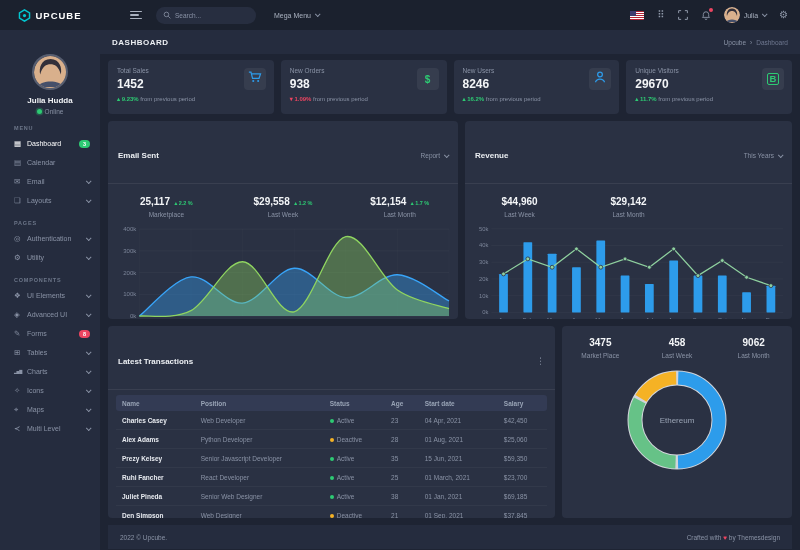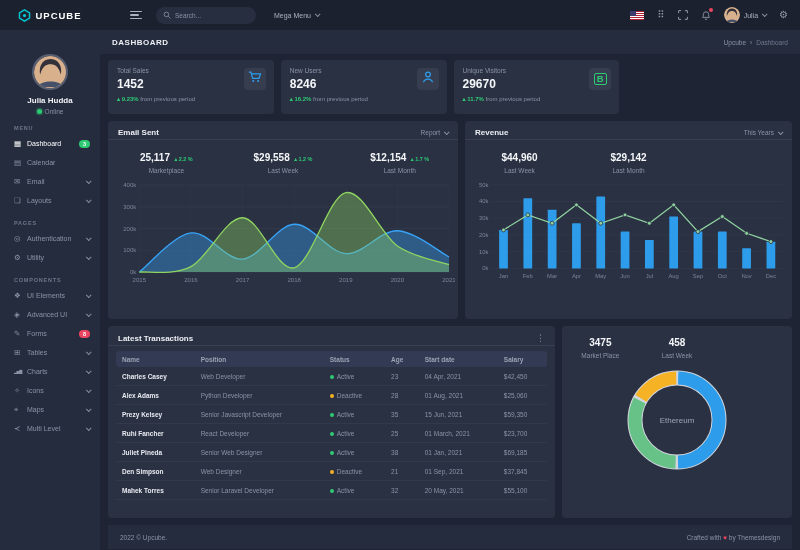--- a/index.html
+++ b/index.html
@@ -56,22 +56,22 @@
   .cards-row { display:grid; grid-template-columns:repeat(4,1fr); gap:7px; }
   .stat-card { background:#2a3143; border-radius:4px; padding:7px 9px; position:relative; height:54px; }
   .stat-label { font-size:6.5px; color:#8a93a6; }
   .stat-value { font-size:12px; font-weight:bold; color:#f3f5f7; margin:3px 0 4px; }
   .stat-delta { font-size:6px; color:#8a93a6; }
   .stat-delta b { font-weight:bold; }
   .icon-box { position:absolute; top:8px; right:8px; width:22px; height:22px; border-radius:4px;
     background:rgba(255,255,255,.06); display:flex; align-items:center; justify-content:center; }
   .charts-row { display:grid; grid-template-columns:347fr 324fr; gap:7px; margin-top:7px; height:198px; }
   .panel { background:#2a3143; border-radius:4px; overflow:hidden; }
-  .card-head { display:flex; align-items:center; justify-content:space-between; padding:7px 10px 2px;
-    border-bottom:1px solid rgba(255,255,255,.07); }
+  .card-head { display:flex; align-items:center; justify-content:space-between; padding:7px 10px 23px;
+    border-bottom:1px solid rgba(255,255,255,.07);margin-top:23px; }
   .card-title { font-size:8px; font-weight:bold; color:#eceff3; }
   .dropdown-link { font-size:6.5px; color:#8a93a6; display:flex; align-items:center; gap:4px; cursor:pointer; }
   .chart-stats { display:grid; grid-template-columns:repeat(3,1fr); text-align:center; padding:7px 0 2px; }
   .cs-value { font-size:10px; font-weight:bold; color:#f3f5f7; }
   .cs-delta { font-size:5.5px; color:#2dca73; font-weight:bold; }
   .cs-label { font-size:6.5px; color:#8a93a6; margin-top:2px; }
   svg.chart { display:block; width:calc(100% - 6px); margin:1px auto 0; }
   .bottom-row { display:grid; grid-template-columns:447fr 230fr; gap:7px; margin-top:7px; height:192px; }
   .kebab { color:#8a93a6; font-size:9px; cursor:pointer; }
   table.tx { width:calc(100% - 16px); margin:5px 8px 0; border-collapse:collapse; }
@@ -252,20 +252,28 @@
           <div class="stat-card">
             <div class="stat-label">Total Sales</div>
             <div class="stat-value">1452</div>
             <div class="stat-delta"><b style="color: rgb(45, 202, 115);">▴ 9.23%</b> from previous period</div>
             <span class="icon-box">
               <span><svg width="14" height="14" viewBox="0 0 16 16">
                   <path d="M1 2.5h2.4l1.8 7h7.4l1.7-5H4.2" fill="none" stroke="#2d9ceb" stroke-width="1.4"></path>
                   <circle cx="6" cy="12.6" r="1.2" fill="#2d9ceb"></circle>
                   <circle cx="11.6" cy="12.6" r="1.2" fill="#2d9ceb"></circle>
                 </svg></span>
+            </span>
+          </div>
+          <div class="stat-card">
+            <div class="stat-label">New Orders</div>
+            <div class="stat-value">938</div>
+            <div class="stat-delta"><b style="color: rgb(236, 69, 97);">▾ 1.09%</b> from previous period</div>
+            <span class="icon-box">
+              <span style="color: rgb(45, 202, 115); font-size: 10px; font-weight: bold;">$</span>
             </span>
           </div>
           <div class="stat-card">
             <div class="stat-label">New Users</div>
             <div class="stat-value">8246</div>
             <div class="stat-delta"><b style="color: rgb(45, 202, 115);">▴ 16.2%</b> from previous period</div>
             <span class="icon-box">
               <span><svg width="14" height="14" viewBox="0 0 16 16">
                   <circle cx="8" cy="5.2" r="2.7" fill="none" stroke="#2d9ceb" stroke-width="1.4"></circle>
                   <path d="M2.8 14a5.4 5 0 0 1 10.4 0" fill="none" stroke="#2d9ceb" stroke-width="1.4"></path>
@@ -467,20 +475,21 @@
                   <td>20 May, 2021</td>
                   <td>$55,100</td>
                 </tr>
               </tbody>
           </table>
         </div>
         <div class="panel">
           <div class="chart-stats" style="padding:6px 0 0;">
               <div><span class="cs-value">3475</span><div class="cs-label">Market Place</div></div>
               <div><span class="cs-value">458</span><div class="cs-label">Last Week</div></div>
+              <div><span class="cs-value">9062</span><div class="cs-label">Last Month</div></div>
             </div>
           <svg class="chart" viewBox="0 0 150 124" style="width:150px;">
               <circle cx="75" cy="60" r="42" fill="none" stroke="#eef1f4" stroke-opacity="0.85" stroke-width="15"></circle>
               <circle cx="75" cy="60" r="42" fill="none" stroke="#2d9ceb" stroke-width="13" stroke-dasharray="129.44689145077132 134.44689145077132" stroke-dashoffset="-1.25" transform="rotate(-90 75 60)"></circle>
               <circle cx="75" cy="60" r="42" fill="none" stroke="#66c287" stroke-width="13" stroke-dasharray="84.58494835750908 179.30883454403357" stroke-dashoffset="-133.19689145077132" transform="rotate(-90 75 60)"></circle>
               <circle cx="75" cy="60" r="42" fill="none" stroke="#f5b225" stroke-width="13" stroke-dasharray="42.36194309326225 221.53183980828038" stroke-dashoffset="-220.2818398082804" transform="rotate(-90 75 60)"></circle>
               <text x="75" y="62.5" text-anchor="middle" font-size="8" fill="#9aa4b5" font-family="Liberation Sans, sans-serif">Ethereum</text>
             </svg>
         </div>
       </div>

